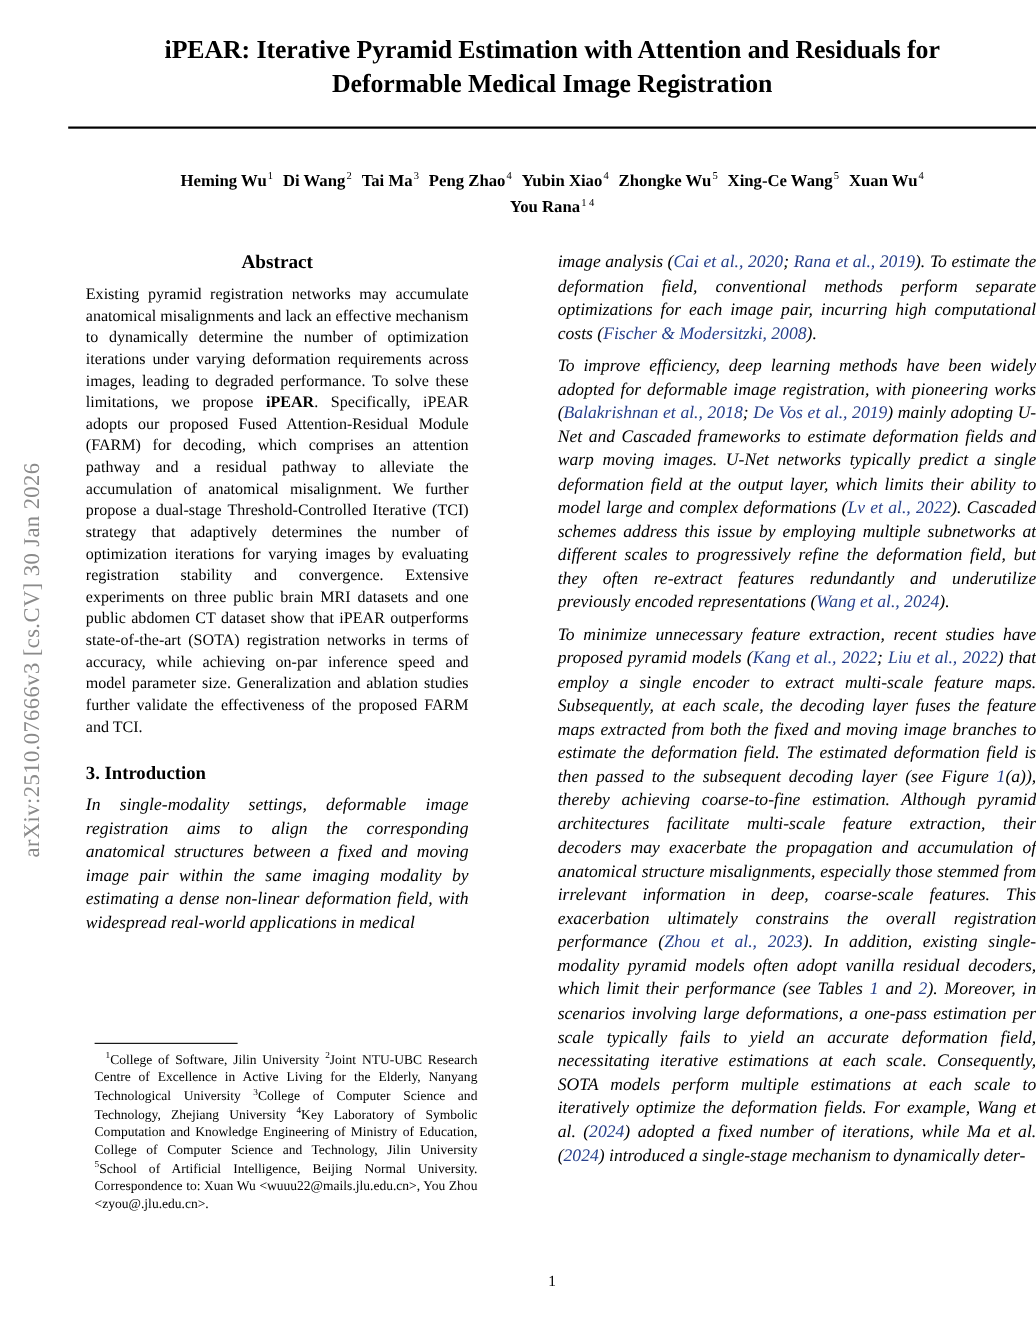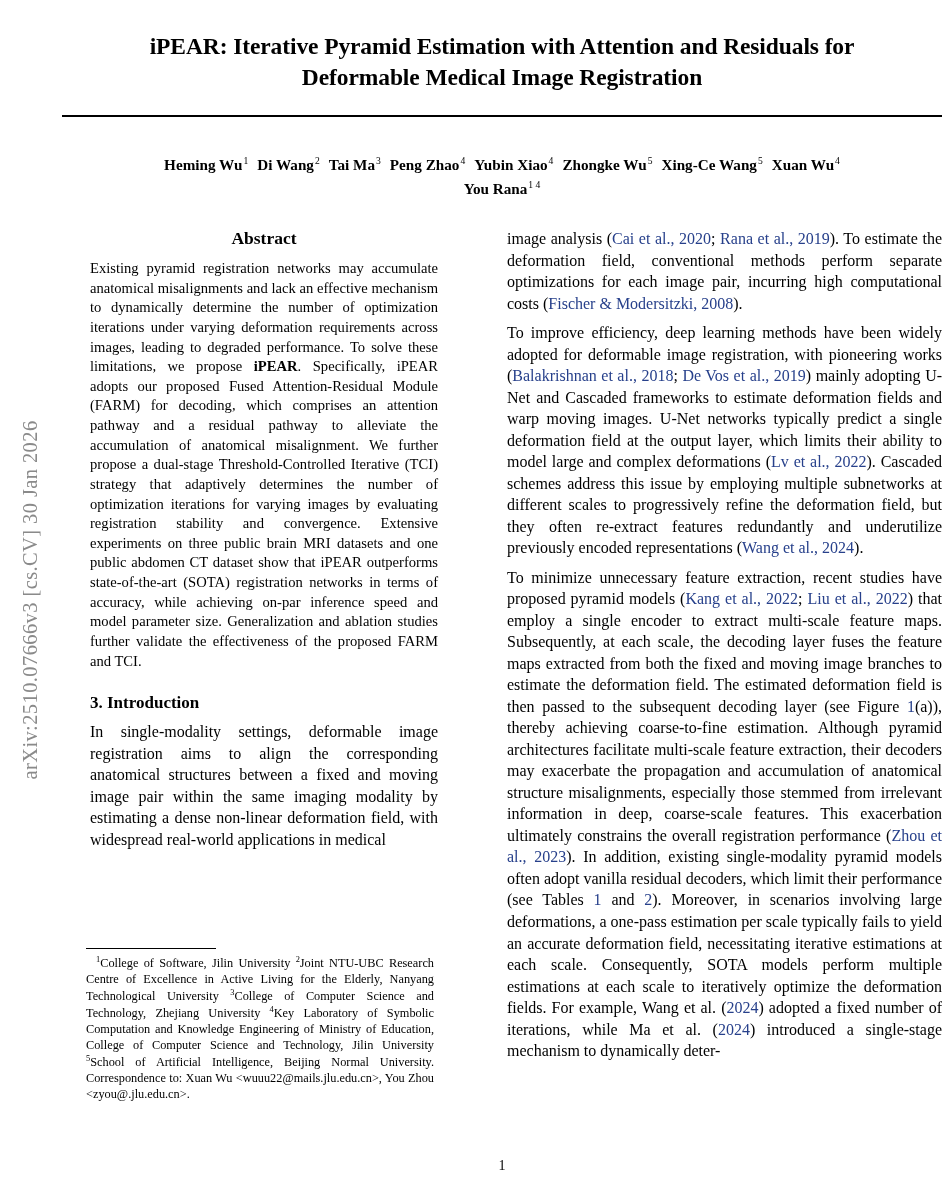--- a/index.html
+++ b/index.html
@@ -90,21 +90,21 @@
     top: 228px;
     left: 0;
     width: 880px;
     height: 960px;
   }
   .col {
     position: absolute;
     top: 0;
     width: 348px;
   }
-  #col-left  { left: 28px; }
+  #col-left  { left: 16px; }
   #col-right { left: 445px; width: 435px; }
 
   
   .abstract-heading {
     text-align: center;
     font-size: 17.5px;
     font-weight: bold;
     margin: 0 0 10px 0;
   }
   .section-heading {
@@ -122,20 +122,21 @@
     hyphens: manual;
     margin: 0;
   }
   .body-par {
     font-size: 16.0px;
     line-height: 1.345;
     text-align: justify;
     text-justify: inter-word;
     margin: 0 0 8px 0;
     hyphens: manual;
+    font-style: italic;
   }
   .body-par:last-child { margin-bottom: 0; }
 
   .bold { font-weight: bold; }
   .cite { color: #27408b; }
 
   
   #footnote-area {
     position: absolute;
     left: 24px;

